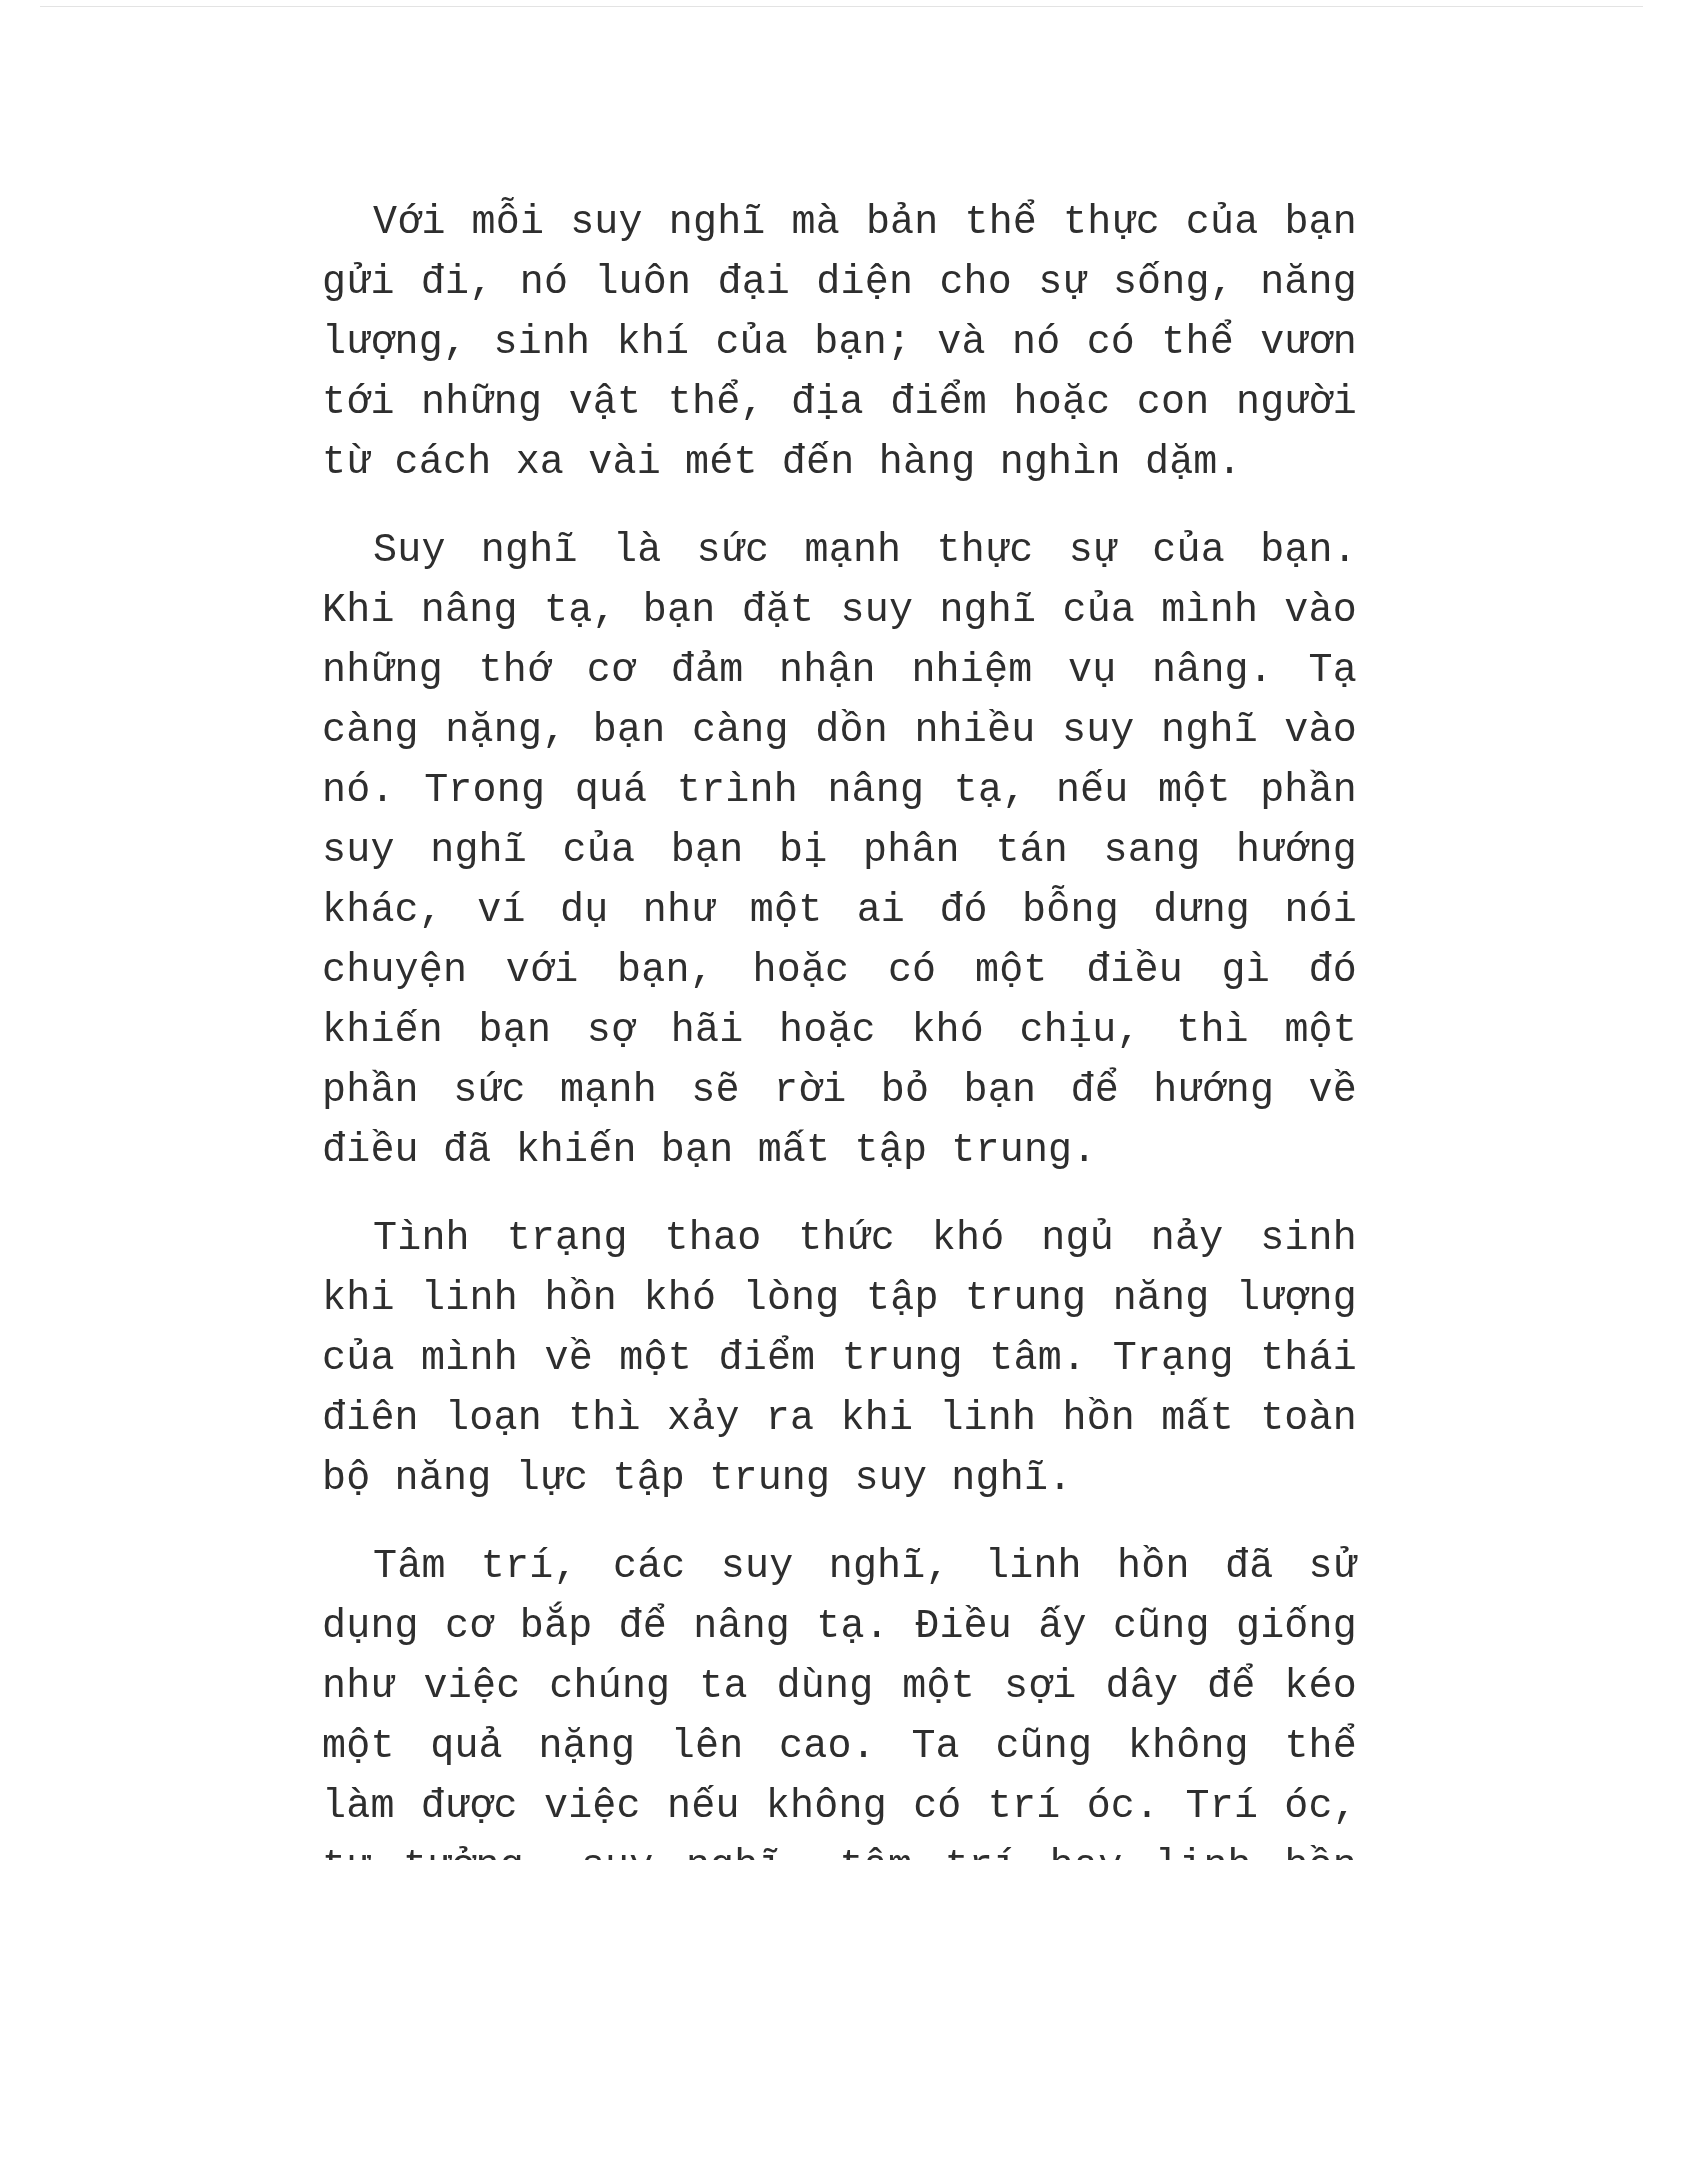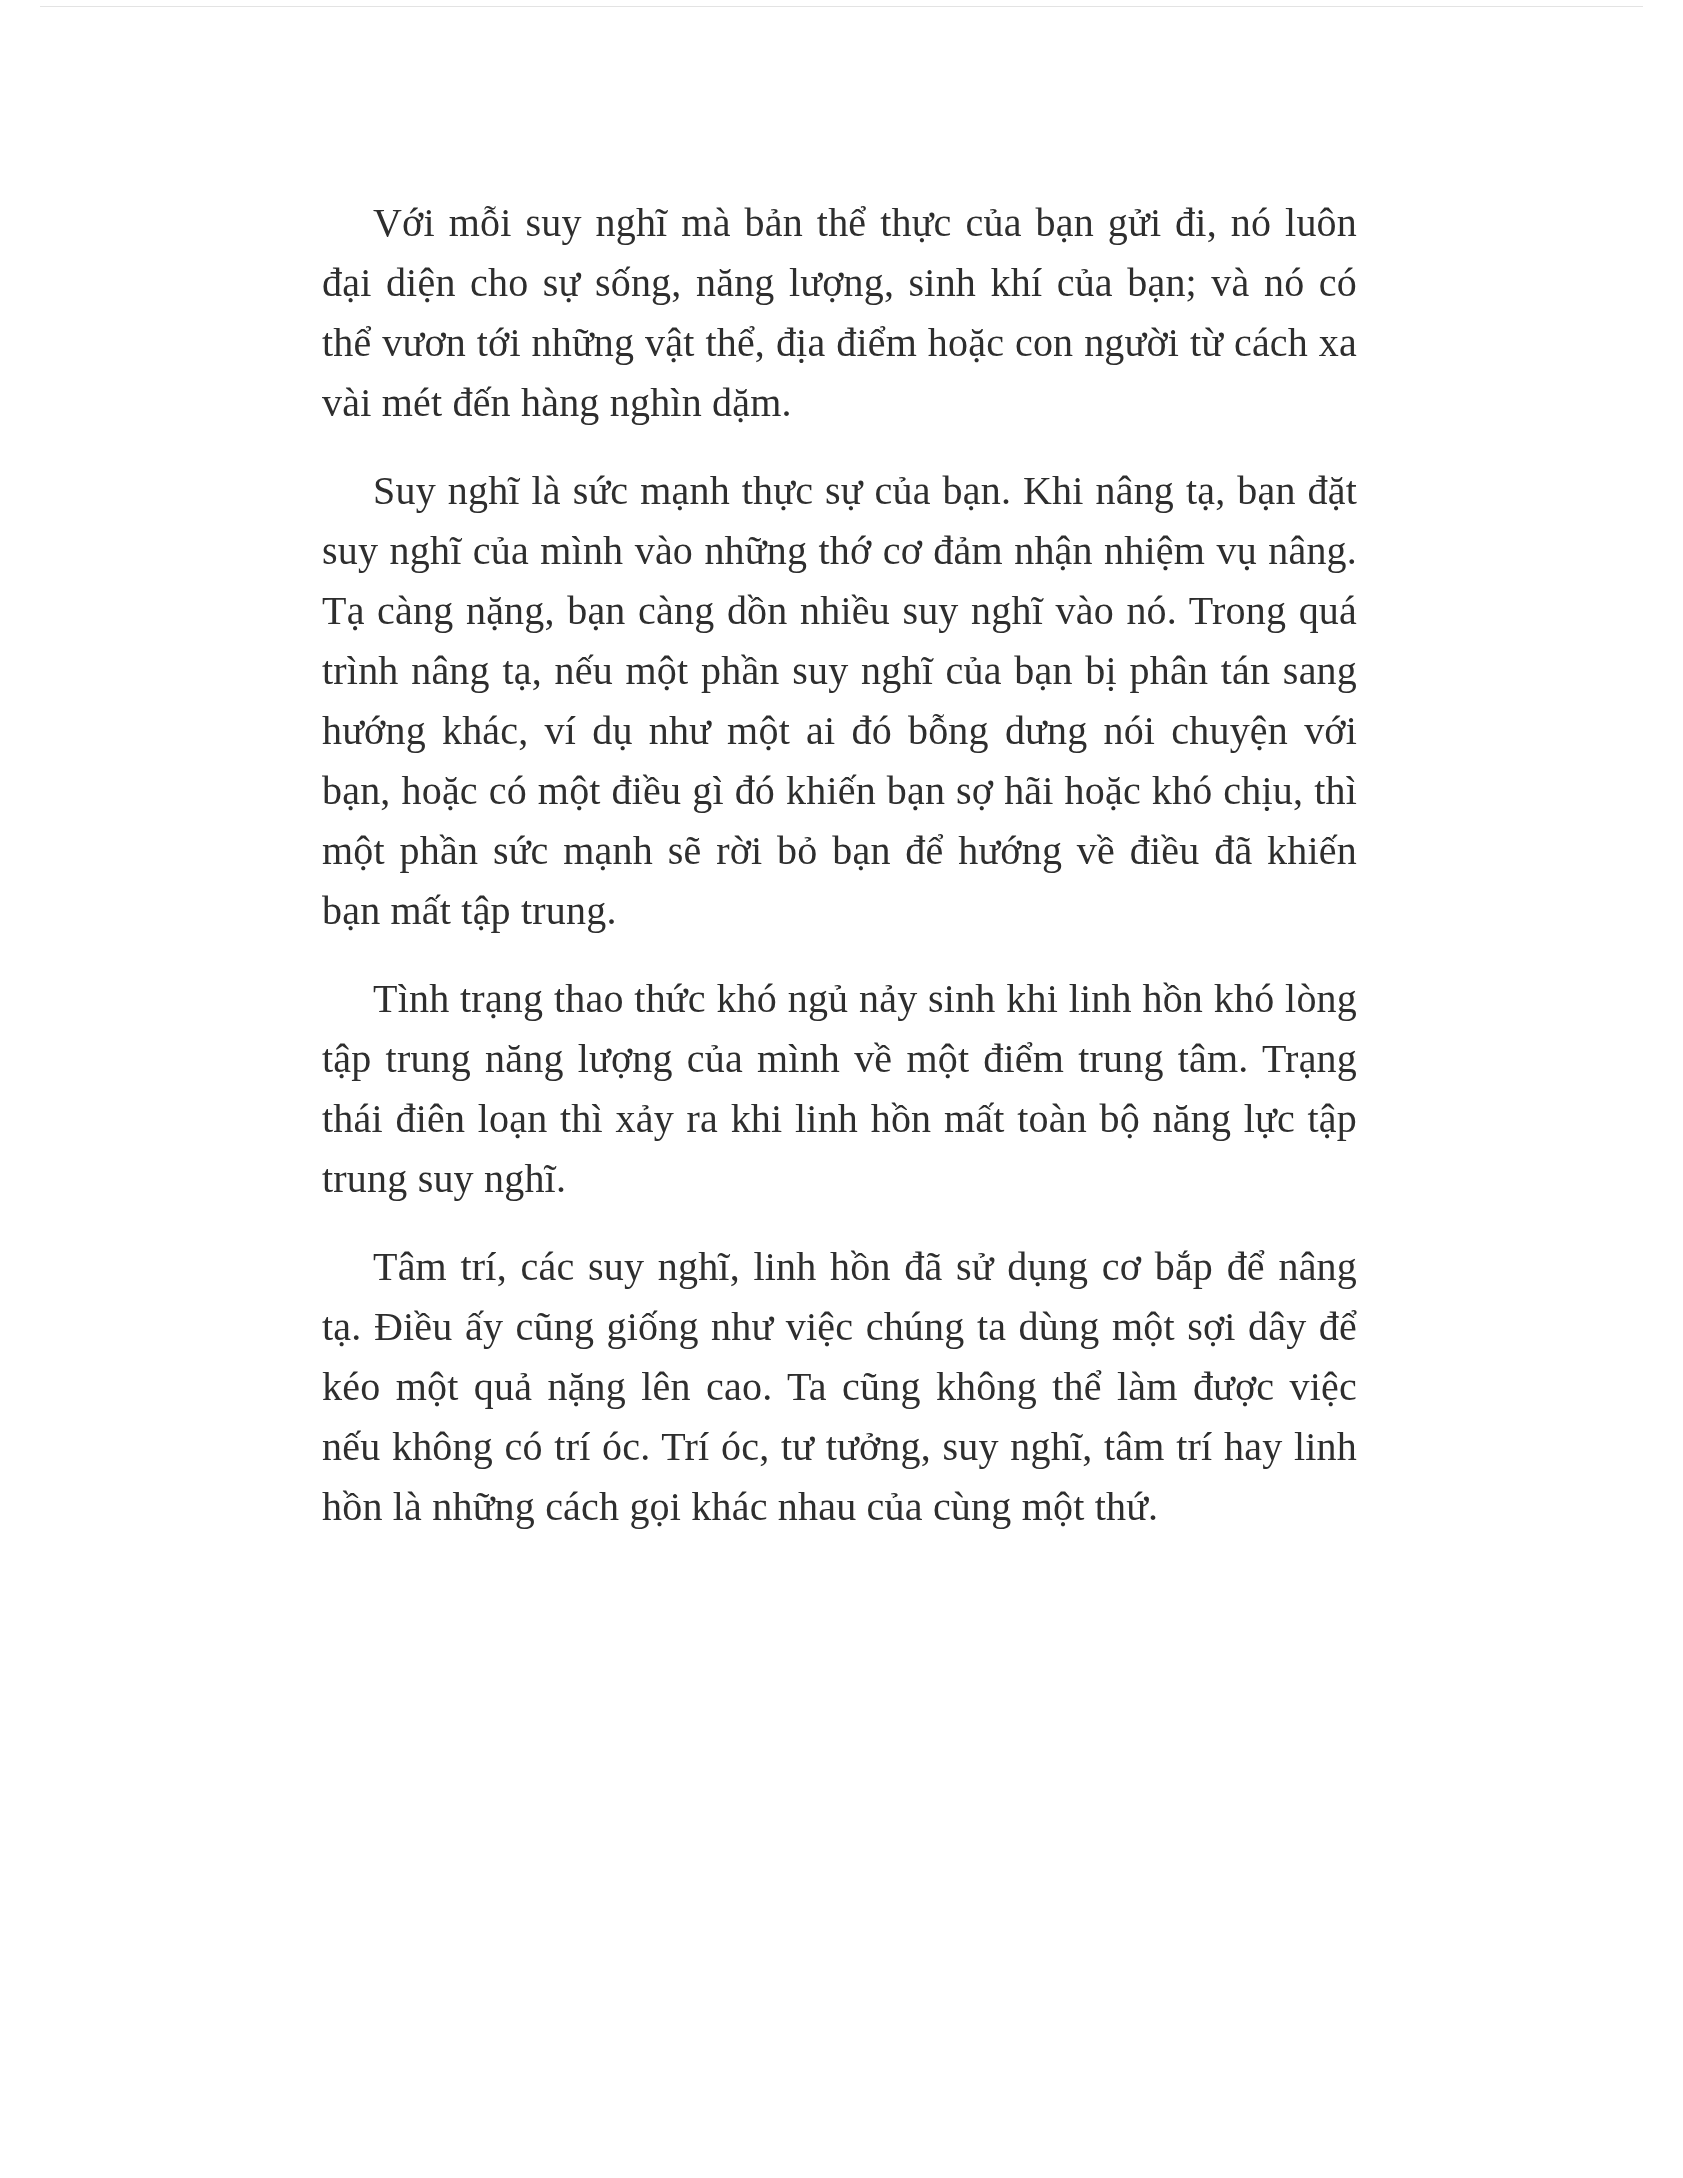--- a/index.html
+++ b/index.html
@@ -6,21 +6,21 @@
     margin: 0;
     padding: 0;
     background: #ffffff;
   }
   .page {
     position: relative;
     width: 1683px;
     height: 1860px;
     background: #ffffff;
     overflow: hidden;
-    font-family: Liberation Serif, serif;
+    font-family: Liberation Mono, monospace;
     color: #2e2e2e;
   }
   .page-top-edge {
     position: absolute;
     top: 6px;
     left: 40px;
     right: 40px;
     height: 1px;
     background: #e3e3e3;
   }

